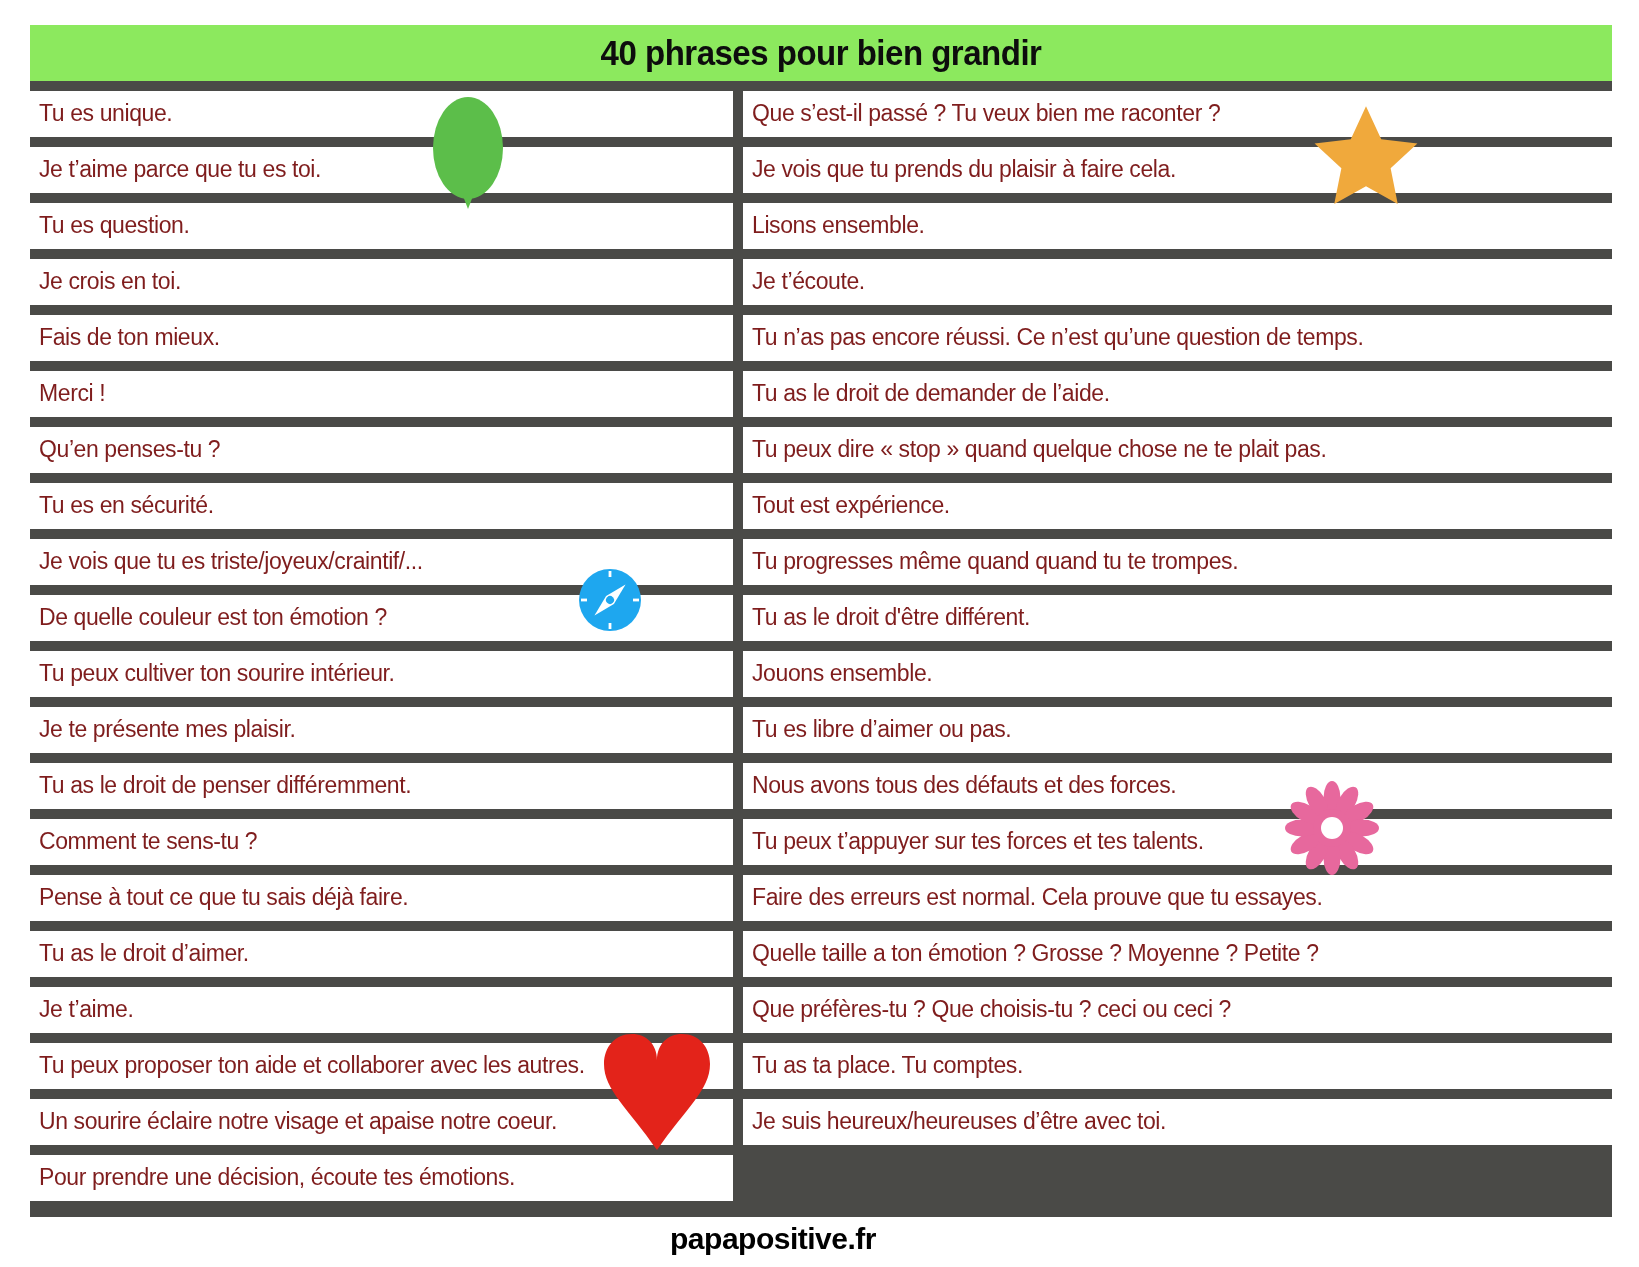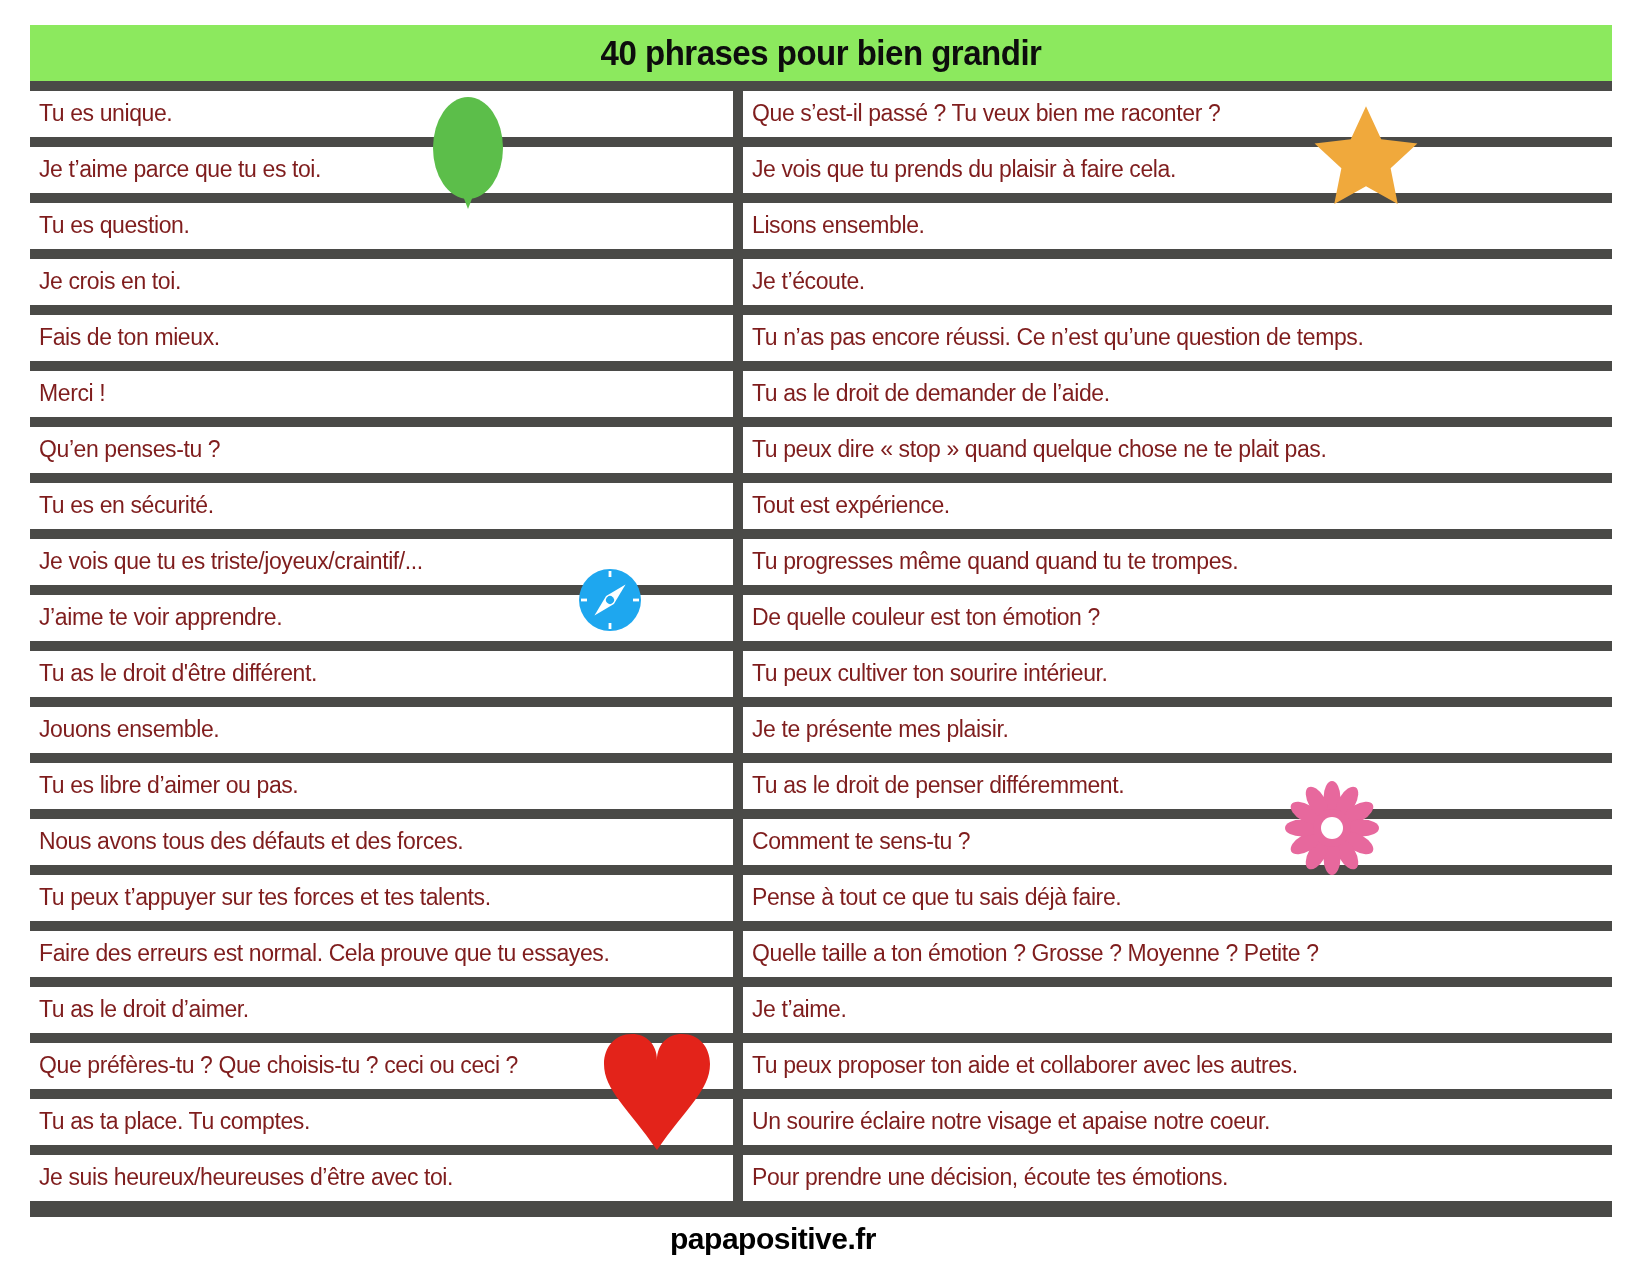--- a/index.html
+++ b/index.html
@@ -50,35 +50,34 @@
   <div class="cell">Fais de ton mieux.</div>
   <div class="cell">Tu n’as pas encore réussi. Ce n’est qu’une question de temps.</div>
   <div class="cell">Merci !</div>
   <div class="cell">Tu as le droit de demander de l’aide.</div>
   <div class="cell">Qu’en penses-tu ?</div>
   <div class="cell">Tu peux dire « stop » quand quelque chose ne te plait pas.</div>
   <div class="cell">Tu es en sécurité.</div>
   <div class="cell">Tout est expérience.</div>
   <div class="cell">Je vois que tu es triste/joyeux/craintif/...</div>
   <div class="cell">Tu progresses même quand quand tu te trompes.</div>
-  <div class="cell">J’aime te voir apprendre.</div>
   <div class="cell">De quelle couleur est ton émotion ?</div>
   <div class="cell">Tu as le droit d'être différent.</div>
   <div class="cell">Tu peux cultiver ton sourire intérieur.</div>
   <div class="cell">Jouons ensemble.</div>
   <div class="cell">Je te présente mes plaisir.</div>
   <div class="cell">Tu es libre d’aimer ou pas.</div>
   <div class="cell">Tu as le droit de penser différemment.</div>
   <div class="cell">Nous avons tous des défauts et des forces.</div>
   <div class="cell">Comment te sens-tu ?</div>
   <div class="cell">Tu peux t’appuyer sur tes forces et tes talents.</div>
   <div class="cell">Pense à tout ce que tu sais déjà faire.</div>
   <div class="cell">Faire des erreurs est normal. Cela prouve que tu essayes.</div>
+  <div class="cell">Tu as le droit d’aimer.</div>
   <div class="cell">Quelle taille a ton émotion ? Grosse ? Moyenne ? Petite ?</div>
-  <div class="cell">Tu as le droit d’aimer.</div>
   <div class="cell">Je t’aime.</div>
   <div class="cell">Que préfères-tu ? Que choisis-tu ? ceci ou ceci ?</div>
   <div class="cell">Tu peux proposer ton aide et collaborer avec les autres.</div>
   <div class="cell">Tu as ta place. Tu comptes.</div>
   <div class="cell">Un sourire éclaire notre visage et apaise notre coeur.</div>
   <div class="cell">Je suis heureux/heureuses d’être avec toi.</div>
   <div class="cell">Pour prendre une décision, écoute tes émotions.</div>
 </div>
 
 <svg class="icon" style="left:424px;top:96px" width="88" height="122" viewBox="0 0 88 122">

